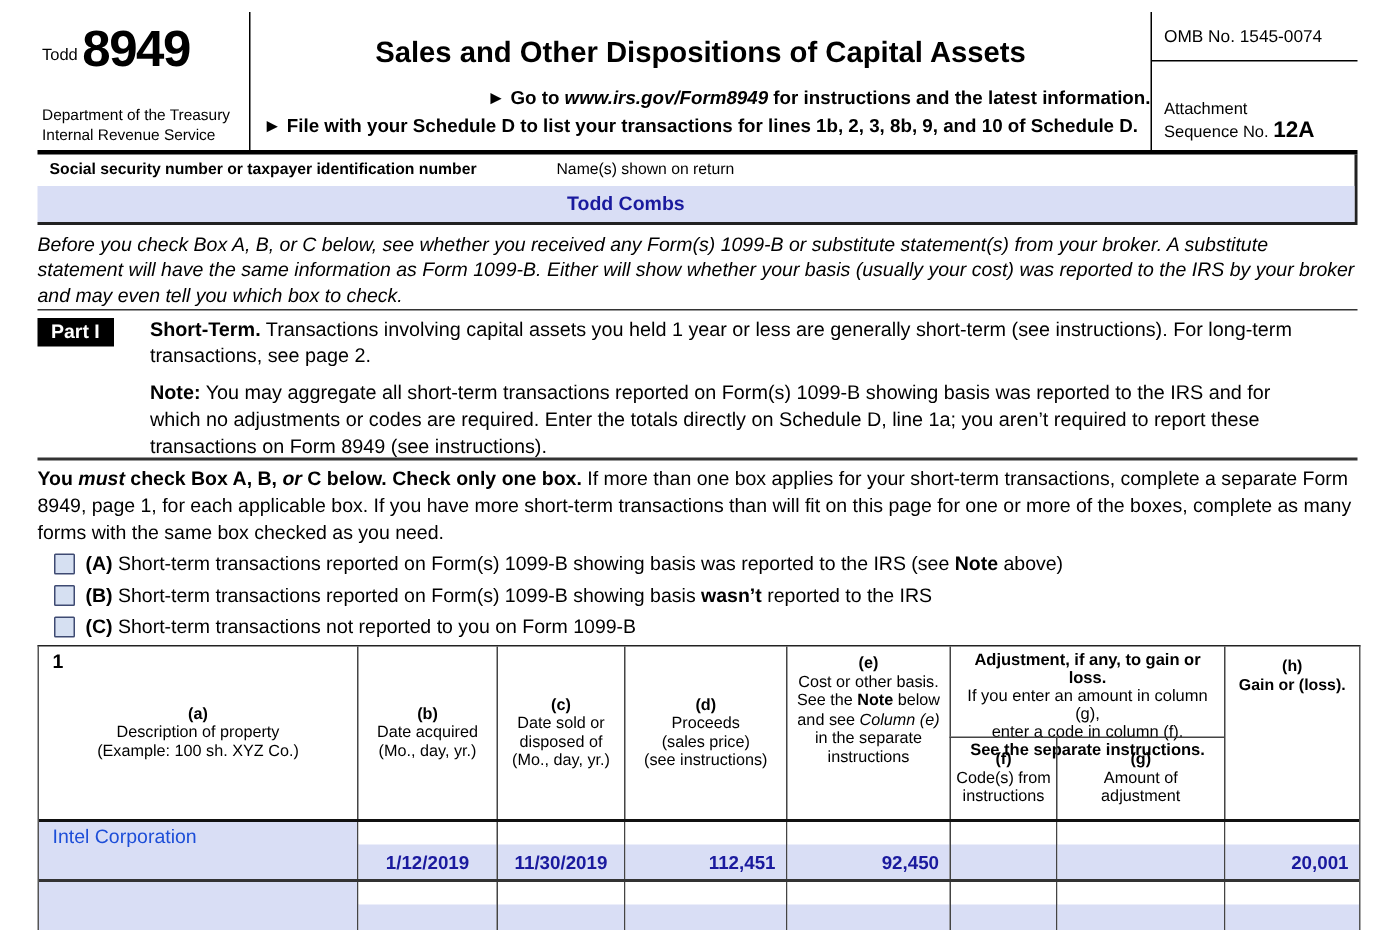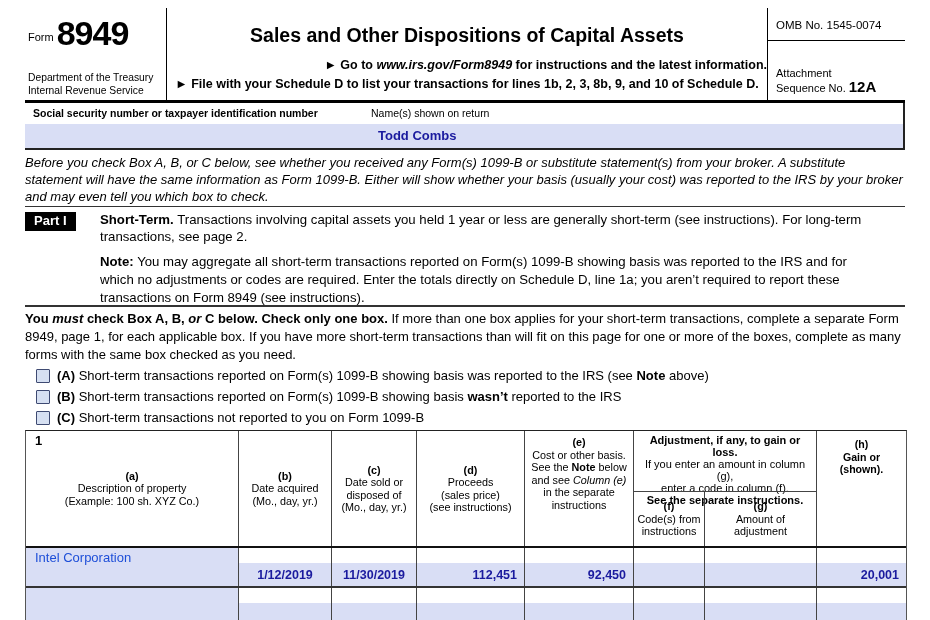--- a/index.html
+++ b/index.html
@@ -83,21 +83,21 @@
   .field.right { justify-content:flex-end; padding-right:7px; }
 </style>
 </head>
 <body>
 
 <div class="page">
 
   <div class="abs header-area">
     <div class="hd-left">
       <div class="form-no">
-        <span class="form-word">Form</span>
+        <span class="form-word">Todd</span>
         <span class="form-big">8949</span>
       </div>
       <div class="dept">
         <div>Department of the Treasury</div>
         <div>Internal Revenue Service</div>
       </div>
     </div>
     <div class="hd-center">
       <div class="title">Sales and Other Dispositions of Capital Assets</div>
       <div class="goto">
@@ -204,21 +204,21 @@
         <div>Code(s) from</div>
         <div>instructions</div>
       </div>
       <div class="th th-g">
         <div class="tag">(g)</div>
         <div>Amount of</div>
         <div>adjustment</div>
       </div>
       <div class="th th-h">
         <div class="tag">(h)</div>
-        <div class="b">Gain or (shown).</div>
+        <div class="b">Gain or (loss).</div>
       </div>
     </div>
 
     <div class="trow">
       <div class="tc tc-a">
         <div class="desc-text">Intel Corporation</div>
       </div>
       <div class="tc">
         <div class="spacer"></div>
         <div class="field center">1/12/2019</div>

